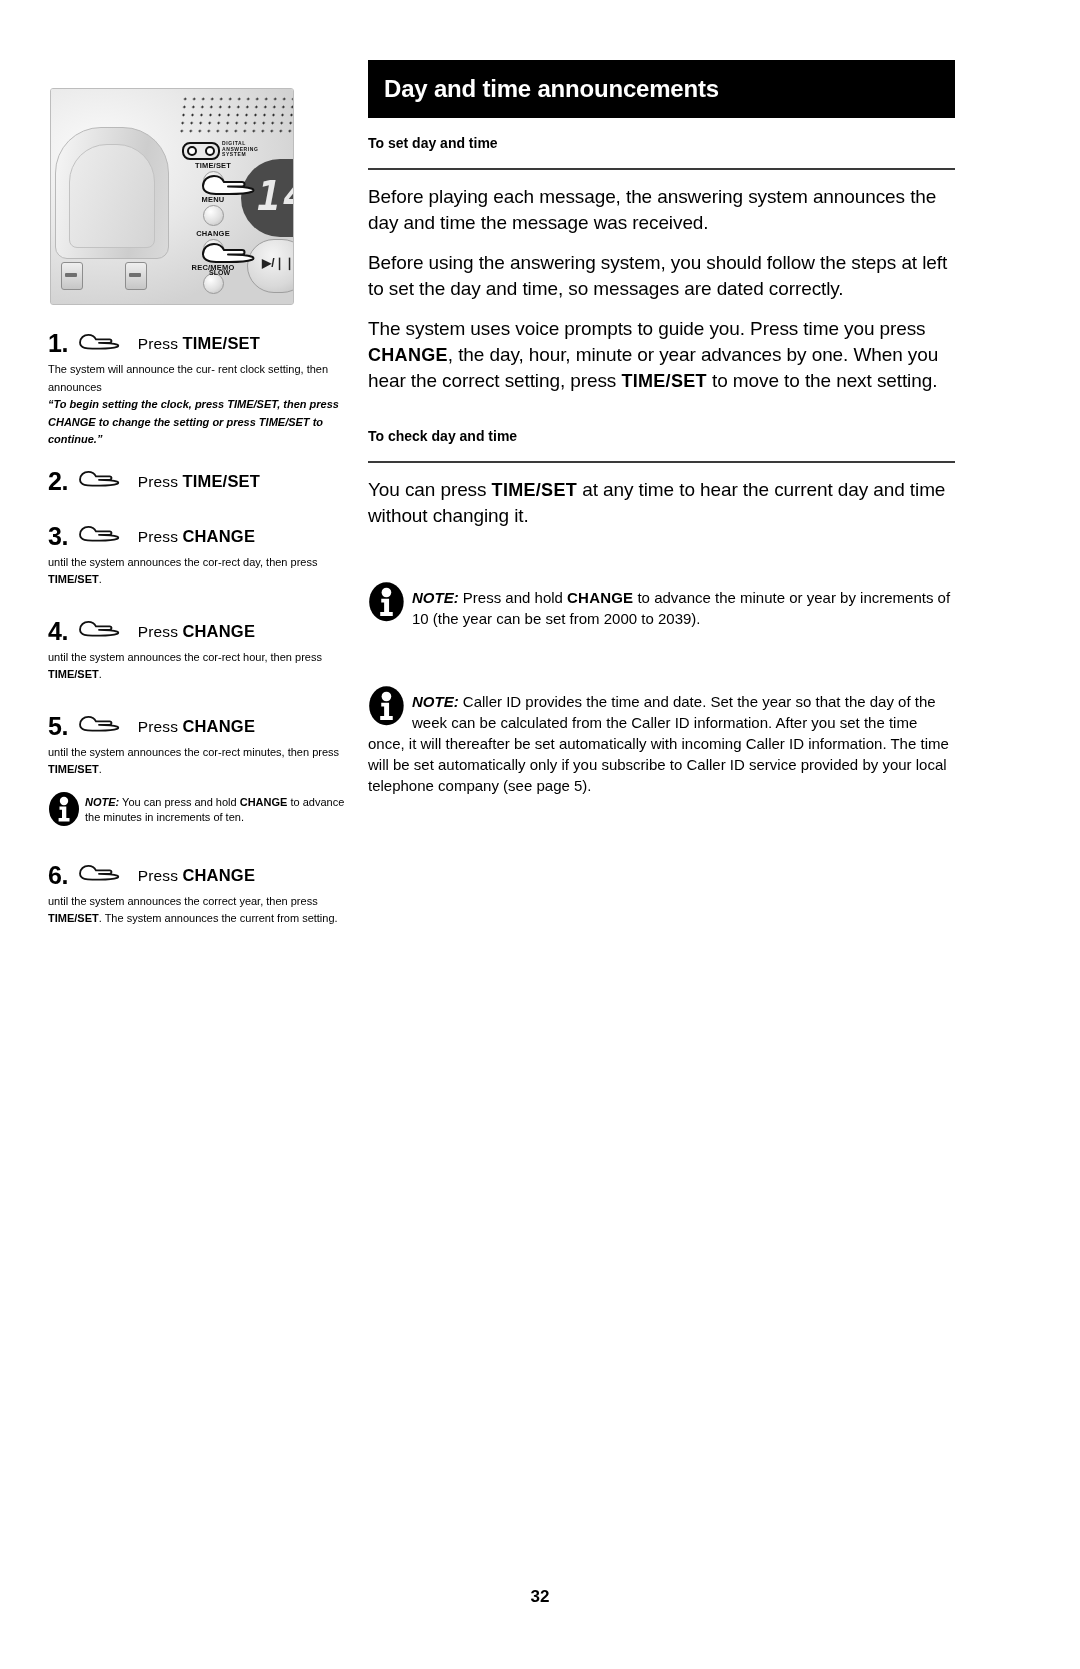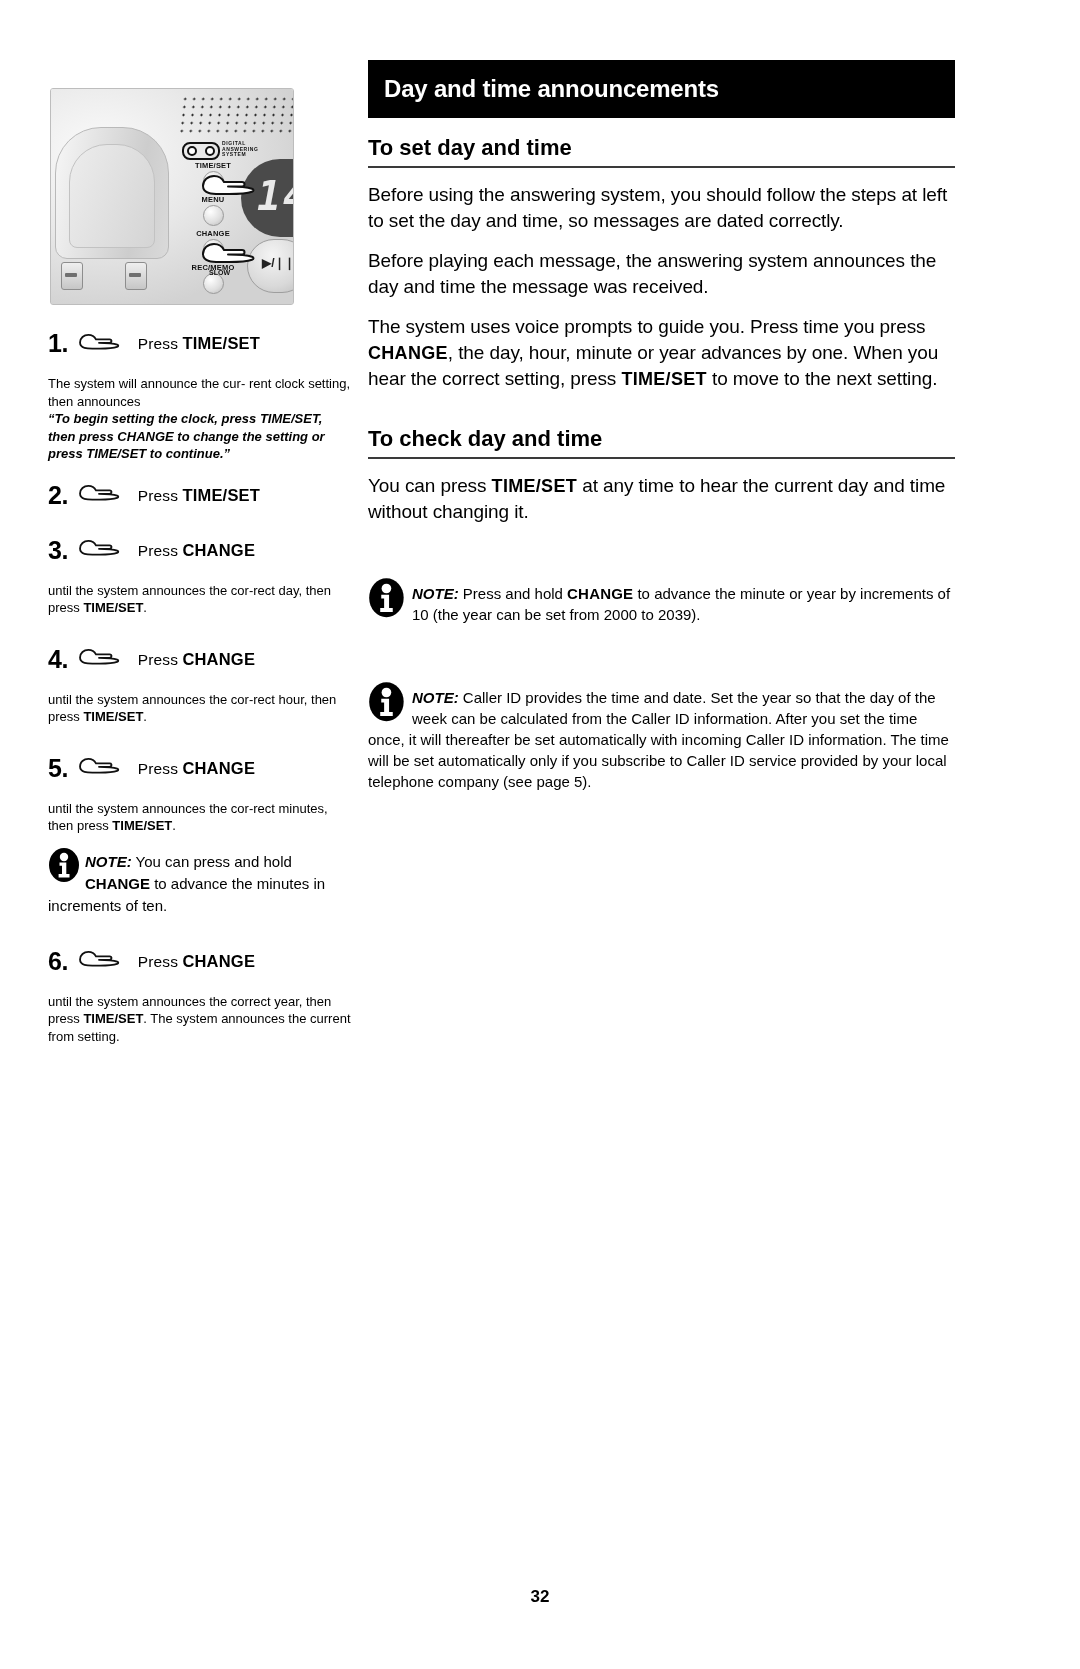--- a/index.html
+++ b/index.html
@@ -115,52 +115,52 @@
   .step-num{
     font-size:25px;font-weight:bold;line-height:1;letter-spacing:-.5px;
   }
   .hand-icon{width:50px;height:24px;flex:none;}
   .hand-icon svg{width:100%;height:100%;display:block;}
   .step-action{
     font-size:15.5px;letter-spacing:.1px;white-space:nowrap;padding-left:2px;
   }
   .step-action b{font-weight:bold;font-size:16.5px;letter-spacing:.2px;}
   .step-body{
-    font-size:13px;line-height:17.5px;margin-top:19px;letter-spacing:0;
+    font-size:11px;line-height:17.5px;margin-top:5px;letter-spacing:0;
   }
   .step-body b{font-weight:bold;}
   .quote{
     font-style:italic;font-weight:bold;display:block;
   }
 
   .note-block{margin-top:16px;position:relative;}
   .info-icon{
     float:left;width:33px;height:40px;margin-right:4px;margin-top:-4px;
   }
   .info-icon svg{width:100%;height:100%;display:block;}
-  .note-text{font-size:15px;line-height:22px;}
+  .note-text{font-size:11px;line-height:15px;}
   .note-text .lbl{font-style:italic;font-weight:bold;}
   .note-text b{font-weight:bold;}
   .clearfix:after{content:"";display:block;clear:both;}
 
   
   .right-col{position:absolute;left:368px;top:60px;width:587px;}
   .running-head{
     font-size:16.5px;font-style:italic;font-weight:bold;letter-spacing:.1px;
     margin-bottom:12px;
   }
   .title-bar{
     background:#000;color:#fff;height:58px;display:flex;align-items:center;
     padding-left:16px;box-sizing:border-box;
   }
   .title-bar span{
     font-size:24px;font-weight:bold;letter-spacing:-.2px;
   }
   .sub-head{
-    font-size:22px;font-weight:bold;margin-top:17px;padding-bottom:5px;
+    font-size:14px;font-weight:bold;margin-top:17px;padding-bottom:17px;
     border-bottom:2px solid #3a3a3a;letter-spacing:0;
   }
   .para{
     font-size:19px;line-height:26px;margin-top:14px;letter-spacing:-.1px;
   }
   .para b{font-weight:bold;font-size:18px;letter-spacing:.3px;}
   .rnote{margin-top:26px;position:relative;}
   .rnote .info-icon{width:38px;height:46px;margin-top:-6px;margin-right:6px;}
   .rnote-text{font-size:15px;line-height:21px;}
   .rnote-text .lbl{font-style:italic;font-weight:bold;}
@@ -329,22 +329,22 @@
 
   <div class="right-col">
 
 
     <div class="title-bar">
       <span>Day and time announcements</span>
     </div>
 
     <div class="sub-head">To set day and time</div>
 
+    <div class="para">Before playing each message, the answering system announces the day and time the message was received.</div>
     <div class="para">Before using the answering system, you should follow the steps at left to set the day and time, so messages are dated correctly.</div>
-    <div class="para">Before playing each message, the answering system announces the day and time the message was received.</div>
     <div class="para"><span>The system uses voice prompts to guide you. Press time you press </span><b>CHANGE</b><span>, the day, hour, minute or year advances by one. When you hear the correct setting, press </span><b>TIME/SET</b><span> to move to the next setting.</span></div>
 
     <div class="sub-head" style="margin-top:34px;">To check day and time</div>
 
     <div class="para"><span>You can press </span><b>TIME/SET</b><span> at any time to hear the current day and time without changing it.</span></div>
 
     <div class="rnote clearfix" style="margin-top:58px;">
       <span class="info-icon">
         <svg viewBox="0 0 33 40">
             <ellipse cx="16" cy="18" rx="15" ry="17" fill="#000"></ellipse>

